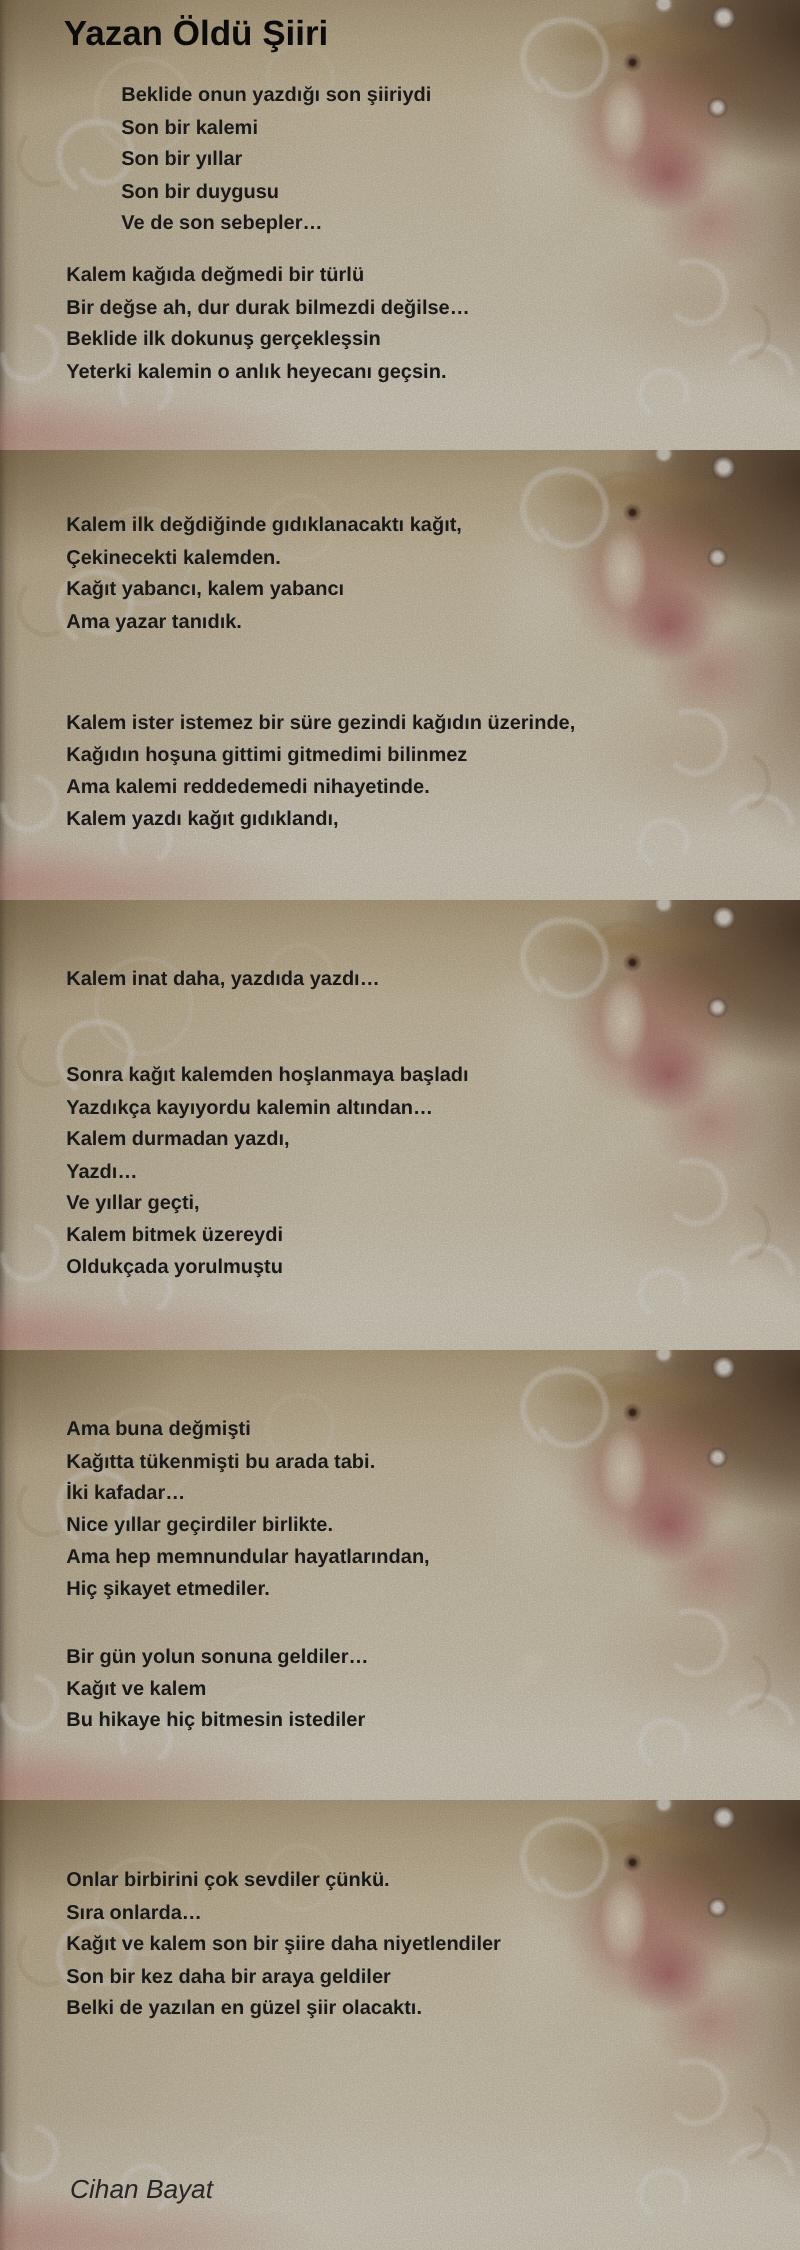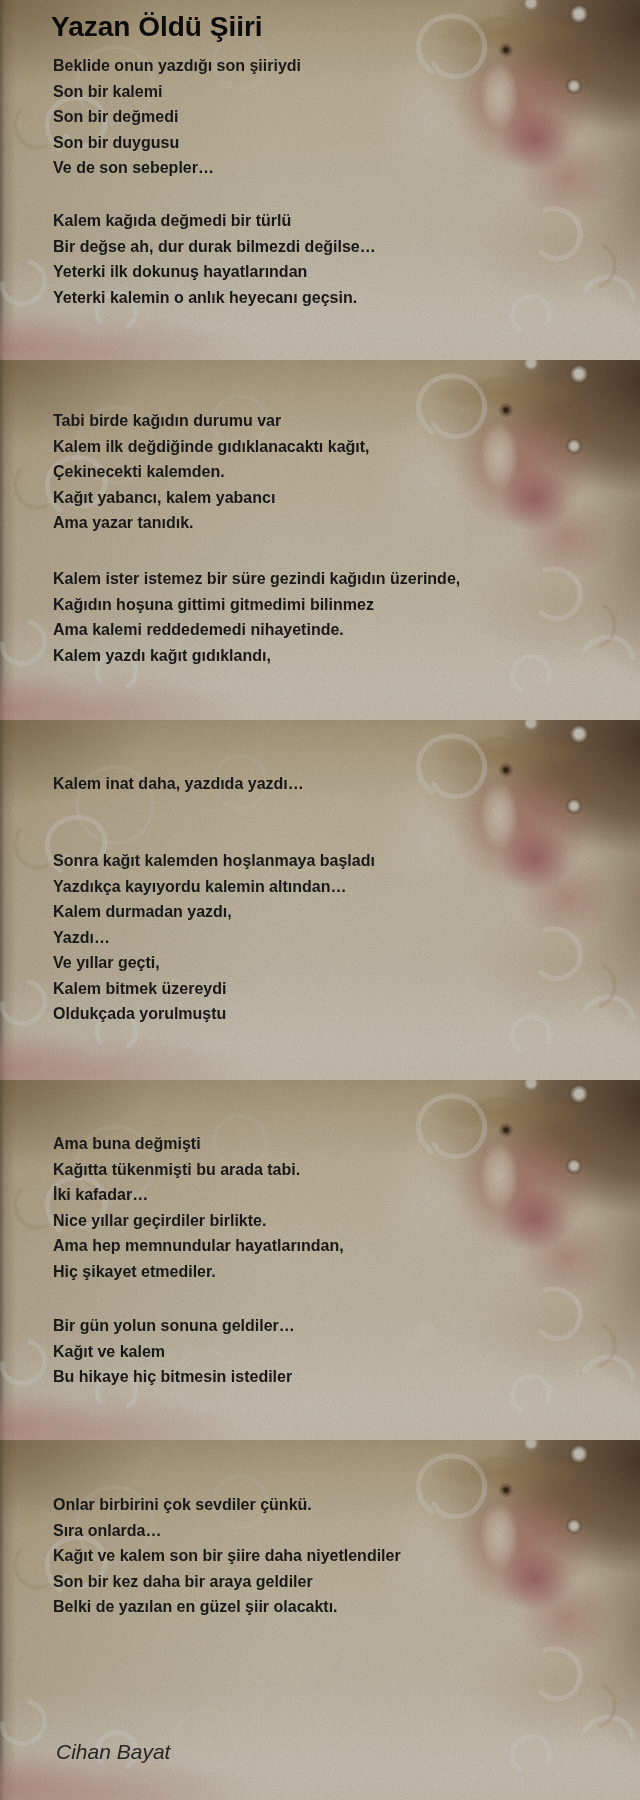--- a/index.html
+++ b/index.html
@@ -130,35 +130,34 @@
     <div class="tile" style="top:1440px">
       <svg class="curls" viewBox="0 0 640 360">
           <use href="#tile-curls"></use>
         </svg>
     </div>
   </div>
 
   <h1 class="title">Yazan Öldü Şiiri</h1>
 
   <div id="stanzas">
-      <div class="stanza" style="top: 53px;">
+      <div class="stanza" style="top: 64px; margin-left: 44px;">
         <div class="line">Beklide onun yazdığı son şiiriydi</div>
         <div class="line">Son bir kalemi</div>
-        <div class="line">Son bir değmedi</div>
+        <div class="line">Son bir yıllar</div>
         <div class="line">Son bir duygusu</div>
         <div class="line">Ve de son sebepler…</div>
       </div>
       <div class="stanza" style="top: 208px;">
         <div class="line">Kalem kağıda değmedi bir türlü</div>
         <div class="line">Bir değse ah, dur durak bilmezdi değilse…</div>
-        <div class="line">Yeterki ilk dokunuş hayatlarından</div>
+        <div class="line">Beklide ilk dokunuş gerçekleşsin</div>
         <div class="line">Yeterki kalemin o anlık heyecanı geçsin.</div>
       </div>
       <div class="stanza" style="top: 408px;">
-        <div class="line">Tabi birde kağıdın durumu var</div>
         <div class="line">Kalem ilk değdiğinde gıdıklanacaktı kağıt,</div>
         <div class="line">Çekinecekti kalemden.</div>
         <div class="line">Kağıt yabancı, kalem yabancı</div>
         <div class="line">Ama yazar tanıdık.</div>
       </div>
       <div class="stanza" style="top: 566px;">
         <div class="line">Kalem ister istemez bir süre gezindi kağıdın üzerinde,</div>
         <div class="line">Kağıdın hoşuna gittimi gitmedimi bilinmez</div>
         <div class="line">Ama kalemi reddedemedi nihayetinde.</div>
         <div class="line">Kalem yazdı kağıt gıdıklandı,</div>

